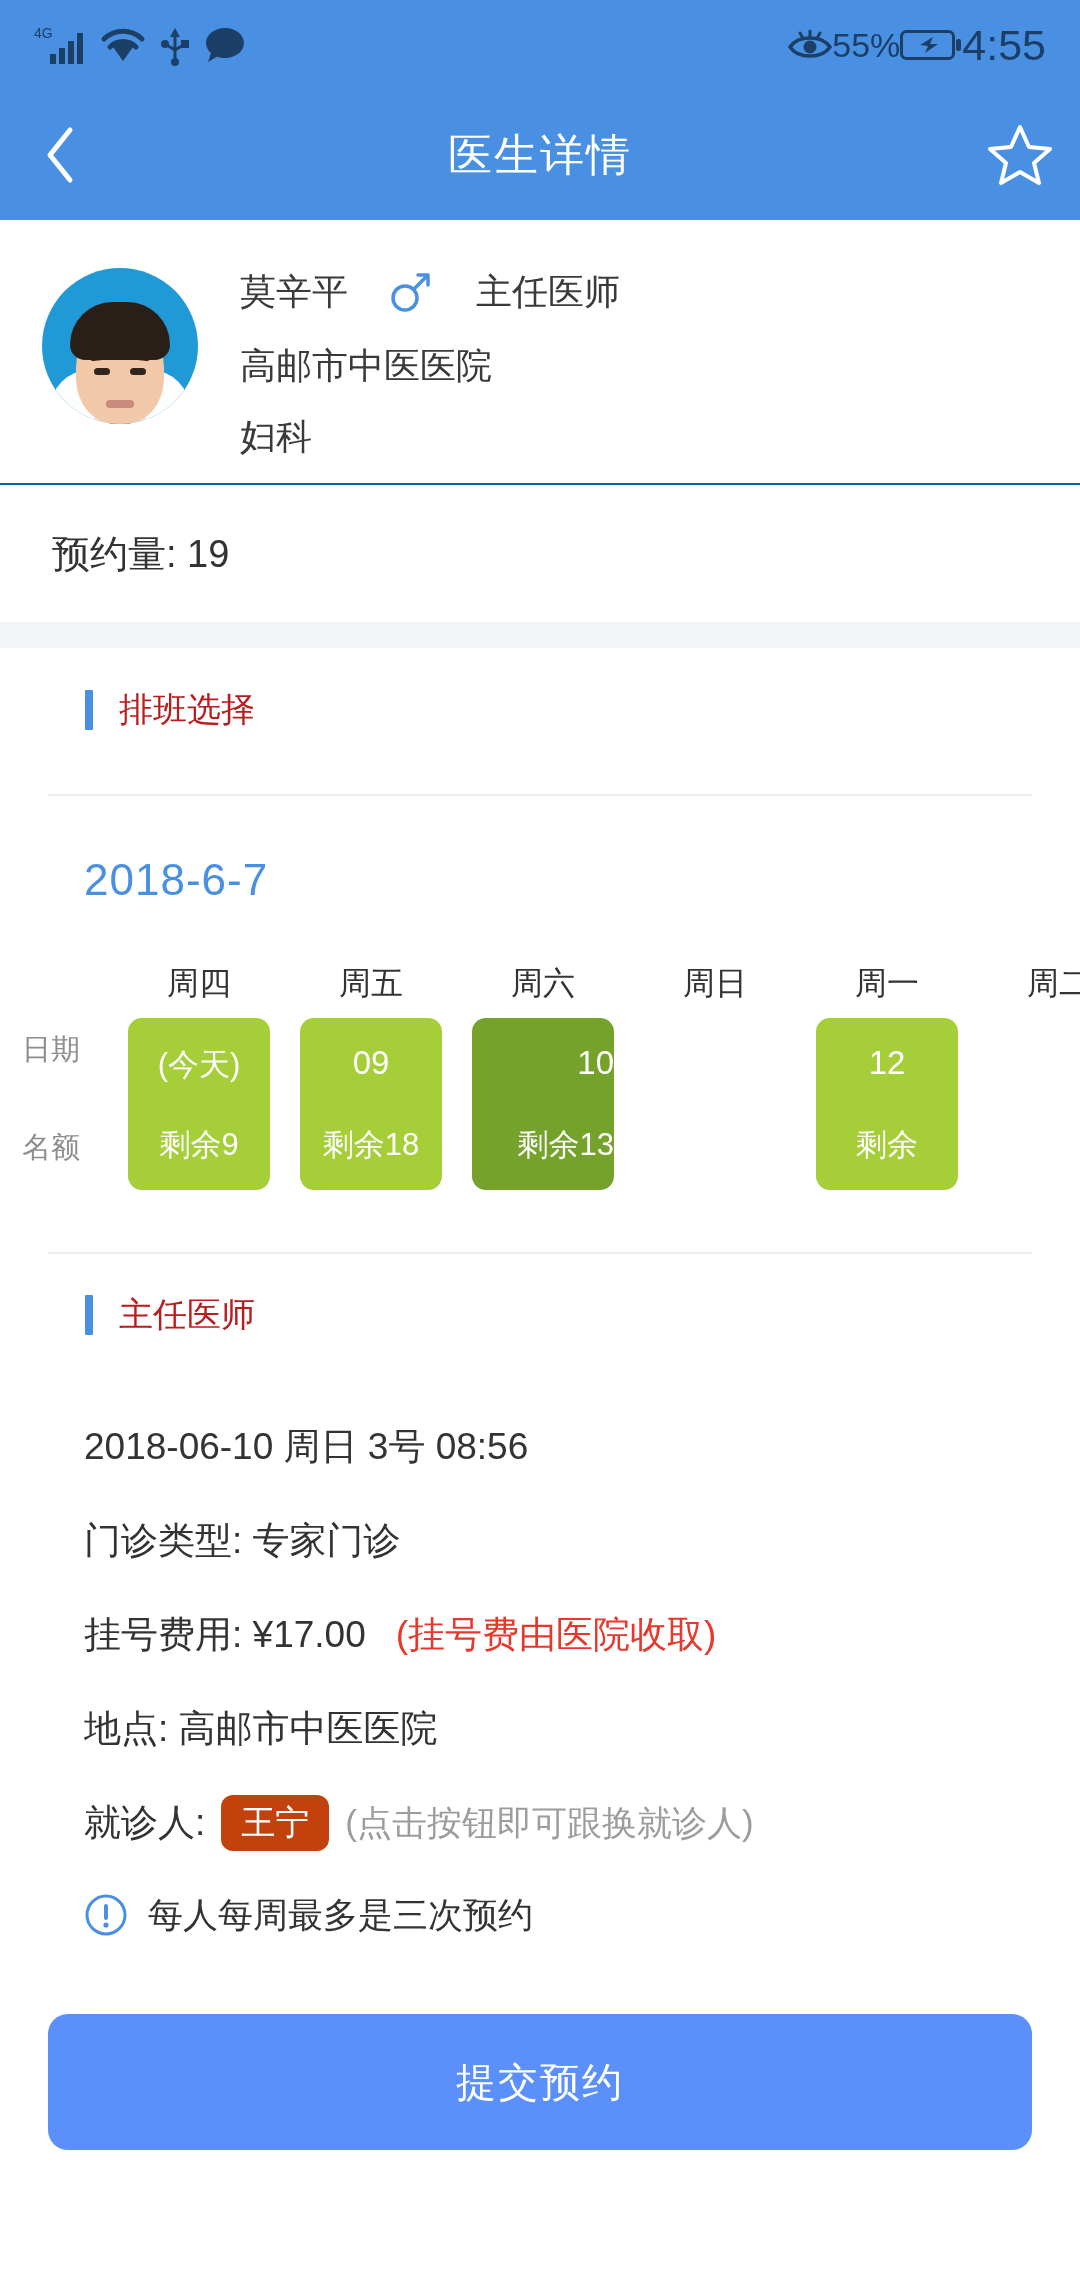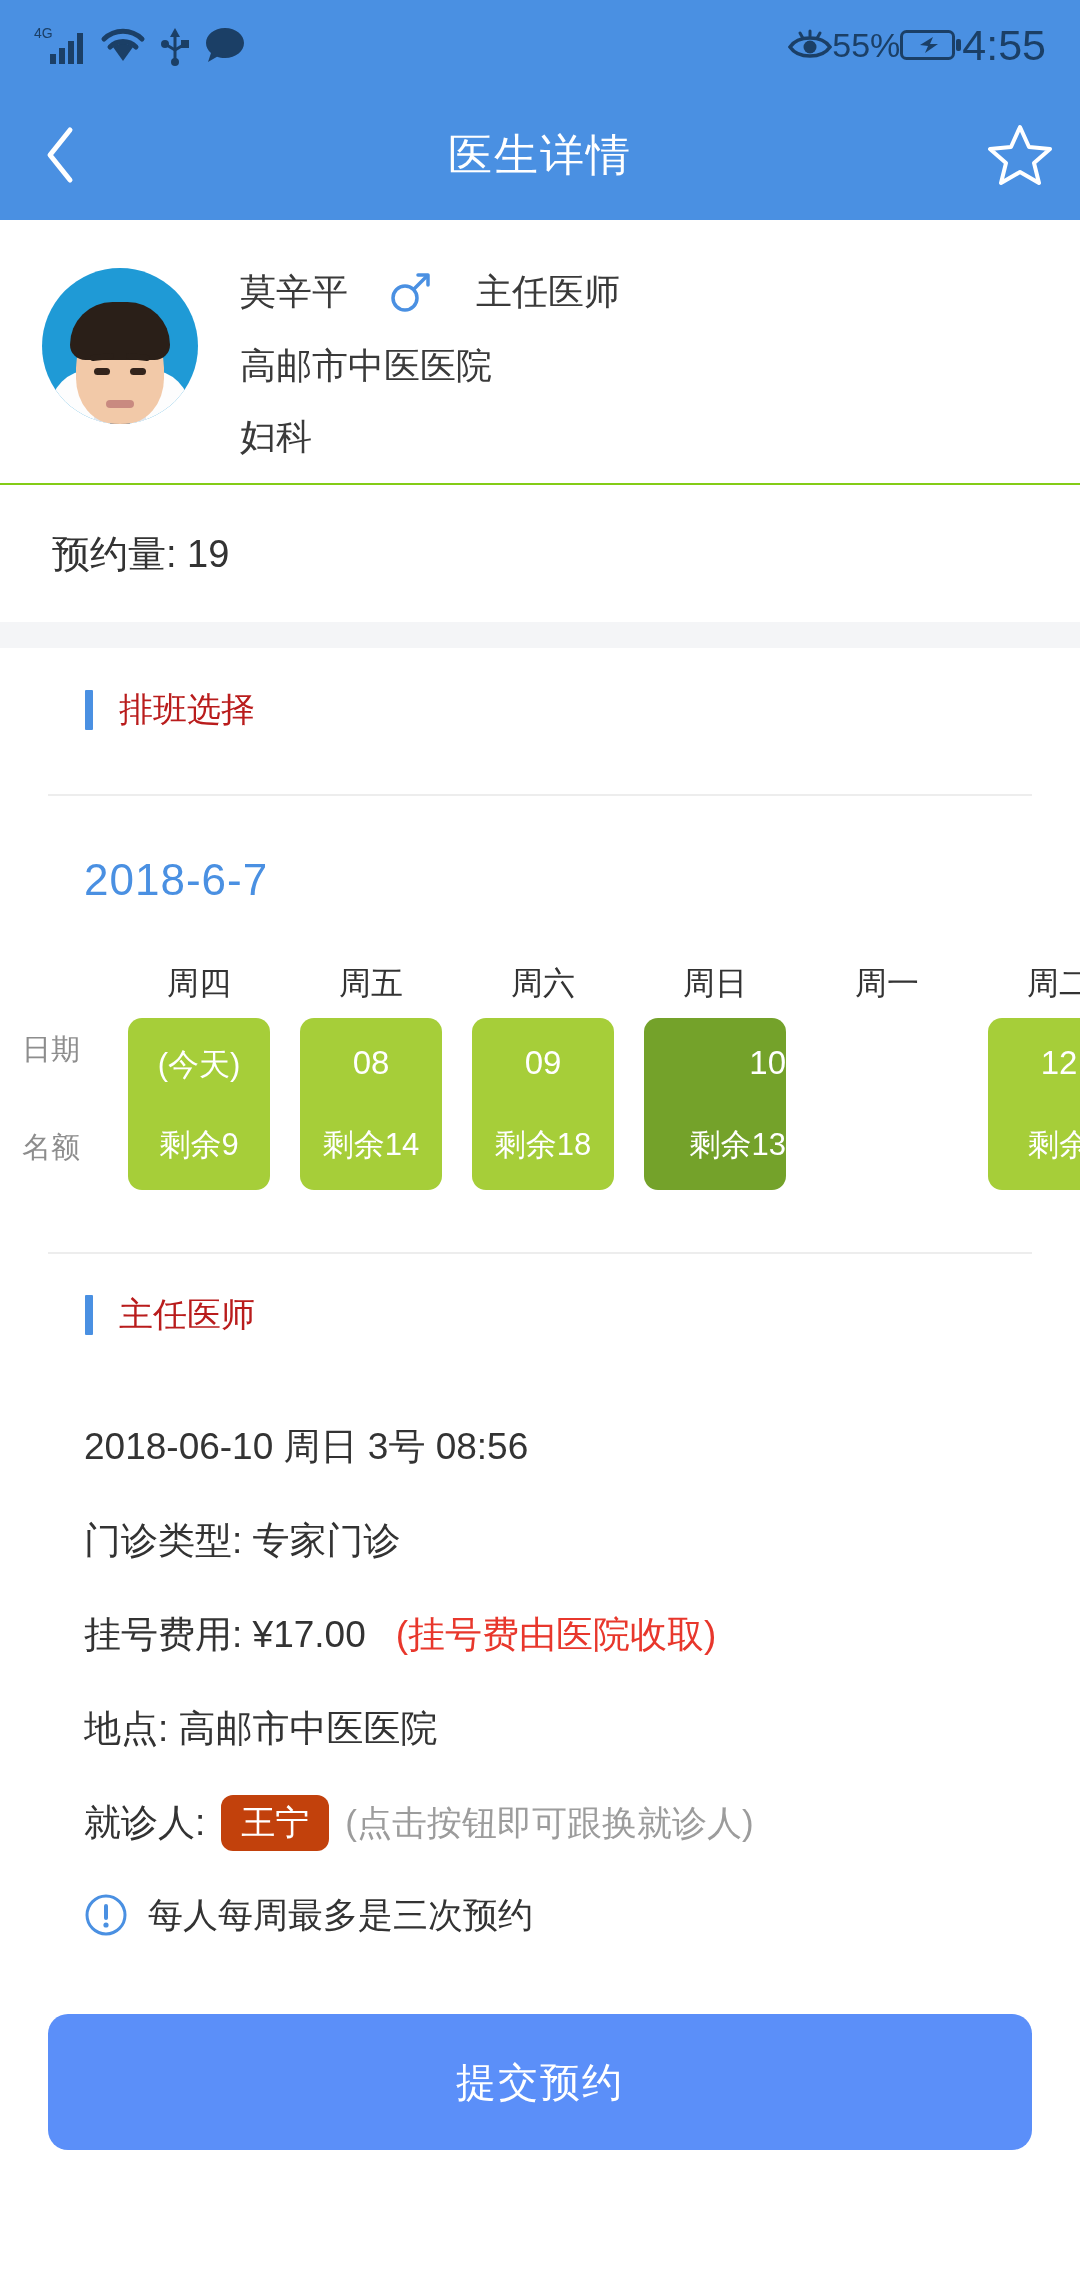--- a/index.html
+++ b/index.html
@@ -37,21 +37,21 @@
     flex: 1; text-align: center;
     color: #ffffff; font-size: 44px; letter-spacing: 2px;
   }
   .hdr-fav { width: 120px; height: 130px; display:flex; align-items:center; justify-content:center; }
 
   
   .doctor {
     position: absolute; top: 220px; left: 0;
     width: 1080px; height: 265px;
     background: #fff;
-    border-bottom: 2px solid #84cc16;
+    border-bottom: 2px solid #0369a1;
     display: flex; align-items: flex-start;
     padding: 42px 0 0 0;
   }
   .avatar-wrap { width: 240px; display:flex; justify-content:center; padding-top: 6px; }
   .avatar {
     width: 156px; height: 156px; border-radius: 50%;
     overflow: hidden; position: relative;
     background: #1f9ad6;
   }
   .avatar .face  { position:absolute; left:34px; top:52px; width:88px; height:104px;
@@ -300,26 +300,20 @@
   <div class="chip-row">
     <div class="chip-gutter"></div>
     <div class="chip-slot">
       <div class="chip">
         <span class="c-day small">(今天)</span>
         <span class="c-left">剩余9</span>
       </div>
     </div>
     <div class="chip-slot">
       <div class="chip">
-        <span class="c-day">08</span>
-        <span class="c-left">剩余14</span>
-      </div>
-    </div>
-    <div class="chip-slot">
-      <div class="chip">
         <span class="c-day">09</span>
         <span class="c-left">剩余18</span>
       </div>
     </div>
     <div class="chip-slot">
       <div class="chip selected">
         <span class="c-day">10</span>
         <span class="c-left">剩余13</span>
       </div>
     </div>

